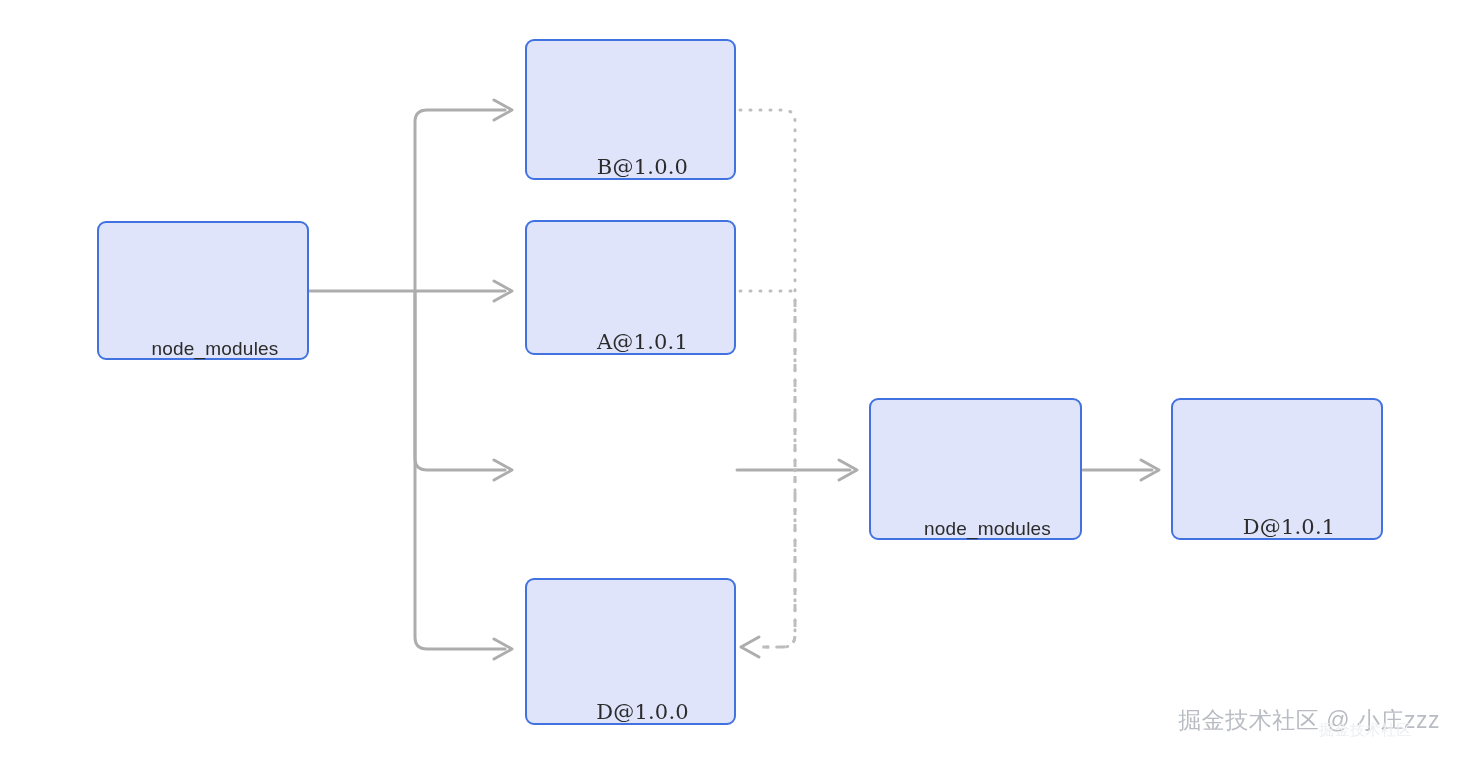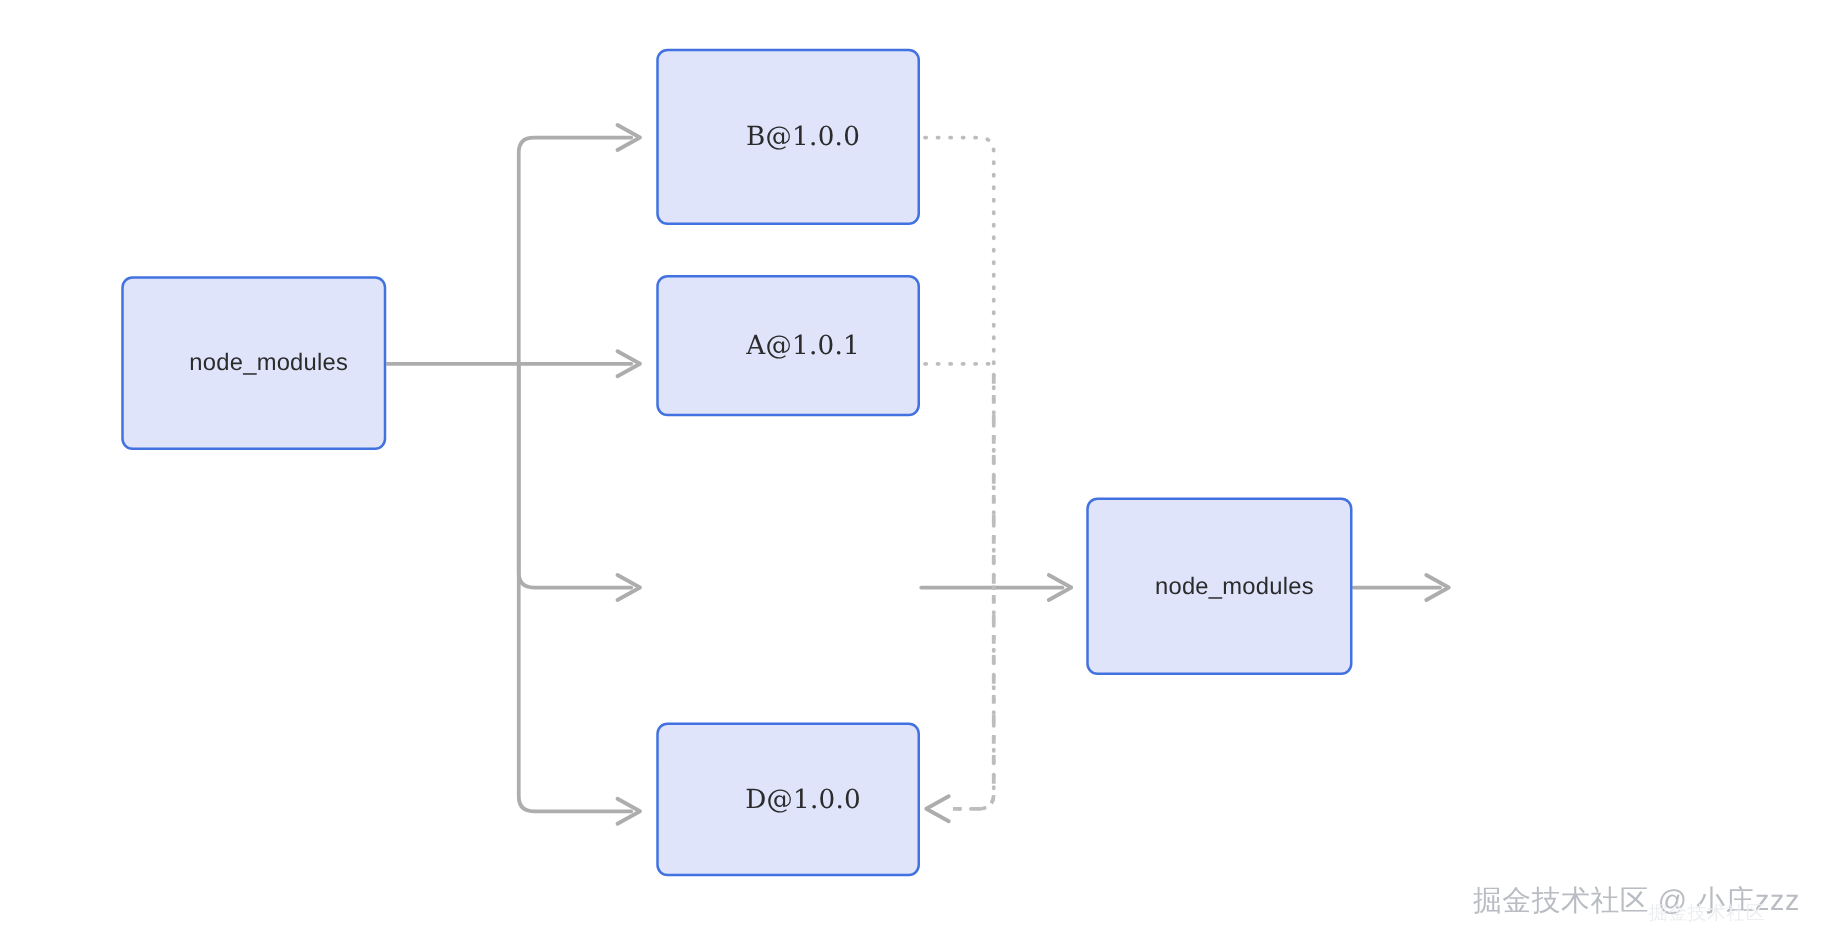--- a/index.html
+++ b/index.html
@@ -25,44 +25,44 @@
     height: 758px;
     pointer-events: none;
   }
   .node {
     position: absolute;
     box-sizing: border-box;
     border: 2px solid #4272e0;
     border-radius: 9px;
     background: #dfe4fb;
     display: flex;
-    align-items: center;
+    align-items: flex-end;
     justify-content: center;
     color: #2b2b2b;
     padding-left: 24px;
   }
   .node .label {
     font-size: 21px;
     letter-spacing: 0.2px;
     line-height: 1;
   }
   .node.pkg .label {
     font-family: "DejaVu Serif", "Liberation Serif", serif;
     font-size: 21px;
   }
   .node.dir .label {
     font-family: "Liberation Sans", sans-serif;
     font-size: 19px;
   }
   
   #node-root        { left: 97px;   top: 221px; width: 212px; height: 139px; }
   #node-b100        { left: 525px;  top: 39px;  width: 211px; height: 141px; }
-  #node-a101        { left: 525px;  top: 220px; width: 211px; height: 113px; }
+  #node-a101        { left: 525px;  top: 220px; width: 211px; height: 135px; }
   #node-c101        { left: 525px;  top: 399px; width: 211px; height: 141px; }
-  #node-d100        { left: 525px;  top: 578px; width: 211px; height: 123px; }
+  #node-d100        { left: 525px;  top: 578px; width: 211px; height: 147px; }
   #node-nested-root { left: 869px;  top: 398px; width: 213px; height: 142px; }
   #node-d101        { left: 1171px; top: 398px; width: 212px; height: 142px; }
 
   #watermark {
     position: absolute;
     right: 22px;
     bottom: 22px;
     font-family: "Liberation Sans", sans-serif;
     font-size: 23px;
     color: #b9bcc2;
@@ -129,19 +129,22 @@
 
 
   <div class="node pkg" id="node-d100">
     <span class="label">D@1.0.0</span>
   </div>
 
   <div class="node dir" id="node-nested-root">
     <span class="label">node_modules</span>
   </div>
 
+  <div class="node pkg" id="node-d101">
+    <span class="label">D@1.0.1</span>
+  </div>
 
   <div id="watermark">
     <span>掘金技术社区 @ 小庄zzz</span>
     <span id="watermark-sub">掘金技术社区</span>
   </div>
 
 </div>
 
 </body></html>

